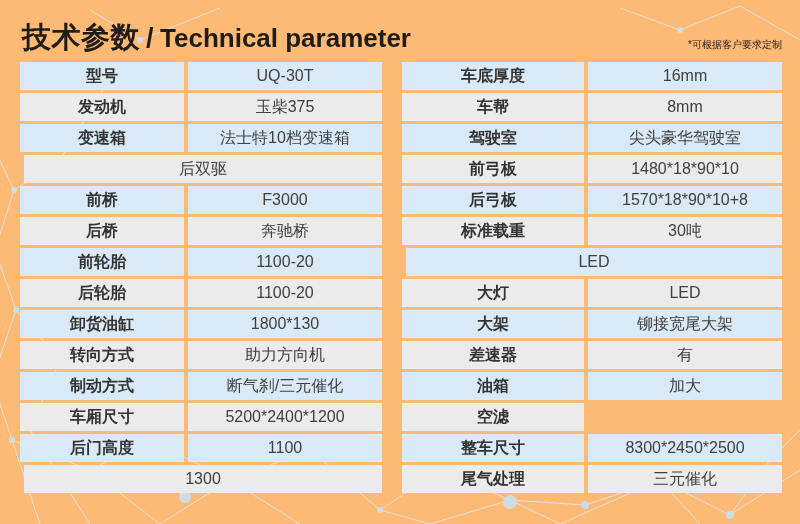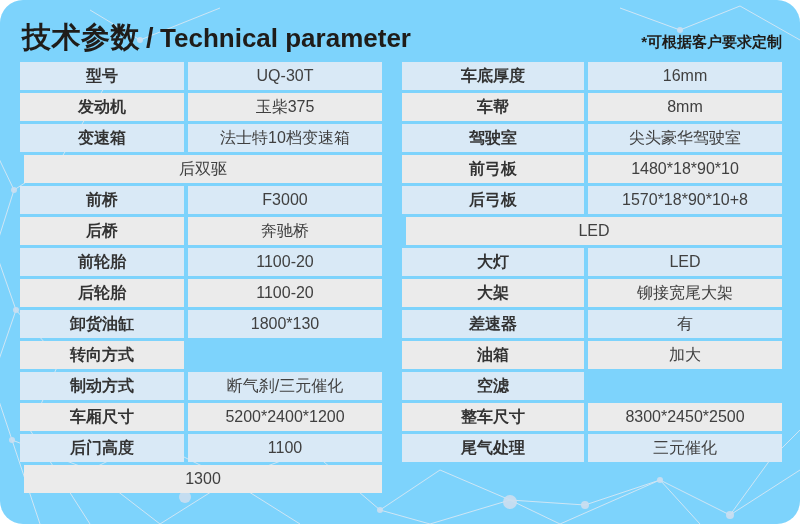--- a/index.html
+++ b/index.html
@@ -6,22 +6,21 @@
   html, body {
     width: 800px; height: 524px;
     font-family: "Liberation Sans", "DejaVu Sans", sans-serif;
     background: #ffffff;
     overflow: hidden;
     position: relative;
   }
   .page {
     position: relative;
     width: 800px; height: 524px;
-    background: #7dd3fc;
-    border-radius: 23px;
+    background: #fdba74;
   }
   .bg-pattern {
     position: absolute;
     inset: 0;
     z-index: 0;
     pointer-events: none;
   }
   .content { position: relative; z-index: 1; }
 
   .header {
@@ -34,23 +33,23 @@
   .title {
     color: #1f1c19;
     font-weight: bold;
     letter-spacing: 0.5px;
     white-space: nowrap;
   }
   .title .zh { font-size: 29px; }
   .title .sep { font-size: 27px; padding: 0 6px; }
   .title .en { font-size: 26px; letter-spacing: 0; }
   .note {
-    font-size: 15px;
+    font-size: 10px;
     color: #1f1c19;
-    font-weight: 700;
+    font-weight: 400;
     padding-bottom: 6px;
     white-space: nowrap;
   }
 
   .tables {
     position: absolute;
     top: 62px; left: 0;
     width: 800px;
     display: flex;
   }
@@ -164,20 +163,21 @@
     <div class="cell value">1100-20</div>
   </div>
 
   <div class="row">
     <div class="cell label">卸货油缸</div>
     <div class="cell value">1800*130</div>
   </div>
 
   <div class="row">
     <div class="cell label">转向方式</div>
+    <div class="cell value">助力方向机</div>
   </div>
 
   <div class="row">
     <div class="cell label">制动方式</div>
     <div class="cell value">断气刹/三元催化</div>
   </div>
 
   <div class="row">
     <div class="cell label">车厢尺寸</div>
     <div class="cell value">5200*2400*1200</div>
@@ -211,20 +211,24 @@
   <div class="row">
     <div class="cell label">前弓板</div>
     <div class="cell value">1480*18*90*10</div>
   </div>
 
   <div class="row">
     <div class="cell label">后弓板</div>
     <div class="cell value">1570*18*90*10+8</div>
   </div>
 
+  <div class="row">
+    <div class="cell label">标准载重</div>
+    <div class="cell value">30吨</div>
+  </div>
 
   <div class="row">
     <div class="cell value">LED</div>
   </div>
 
   <div class="row">
     <div class="cell label">大灯</div>
     <div class="cell value">LED</div>
   </div>
 

